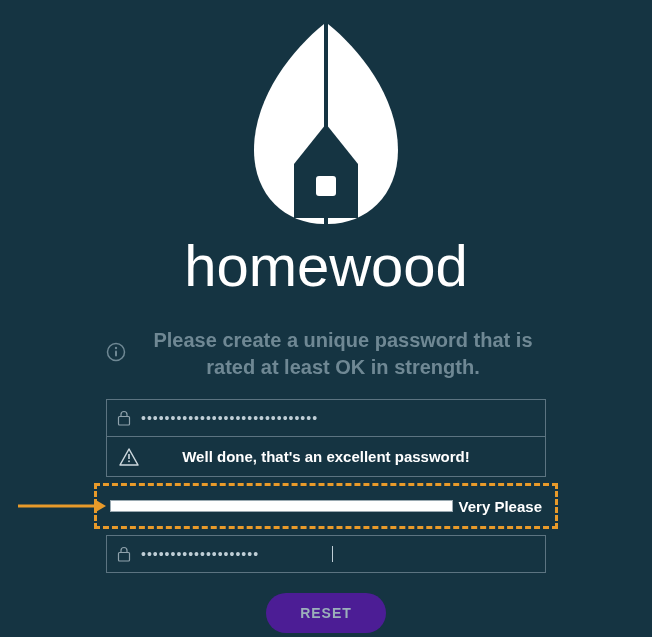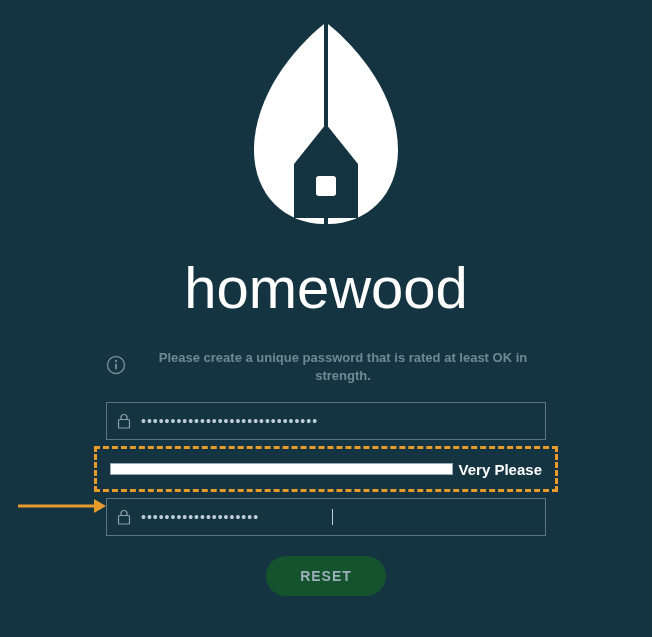--- a/index.html
+++ b/index.html
@@ -14,21 +14,20 @@
     width: 100%;
     display: flex;
     flex-direction: column;
     align-items: center;
     padding-top: 18px;
   }
   .logo-wrap {
     display: flex;
     flex-direction: column;
     align-items: center;
-    gap: 22px;
   }
   .brand-text {
     color: #ffffff;
     font-size: 58px;
     font-weight: 400;
     letter-spacing: 0px;
     margin-top: 4px;
   }
   .instruction-row {
     display: flex;
@@ -36,21 +35,21 @@
     justify-content: center;
     gap: 14px;
     margin-top: 28px;
     width: 440px;
   }
   .info-icon {
     flex: 0 0 auto;
   }
   .instruction-text {
     color: #6f8894;
-    font-size: 13px;
+    font-size: 20px;
     font-weight: 600;
     text-align: center;
     line-height: 1.35;
   }
   .form {
     margin-top: 18px;
     width: 440px;
     display: flex;
     flex-direction: column;
   }
@@ -145,21 +144,21 @@
     height: 16px;
     background: #bfced6;
     vertical-align: middle;
   }
   .reset-wrap {
     margin-top: 20px;
     display: flex;
     justify-content: center;
   }
   .reset-btn {
-    background: #14532d;
+    background: #4c1d95;
     color: #9bb0ba;
     border: none;
     border-radius: 22px;
     height: 40px;
     width: 120px;
     font-size: 14px;
     font-weight: 600;
     letter-spacing: 1px;
     cursor: pointer;
   }
@@ -201,20 +200,30 @@
     <div class="field">
       <span class="icon-slot">
         <svg width="14" height="16" viewBox="0 0 14 16">
           <rect x="1.5" y="6.5" width="11" height="8.5" rx="1" fill="none" stroke="#8fa2ac" stroke-width="1.2"></rect>
           <path d="M4 6.5 V4.5 a3 3 0 0 1 6 0 V6.5" fill="none" stroke="#8fa2ac" stroke-width="1.2"></path>
         </svg>
       </span>
       <input type="text" readonly="" value="••••••••••••••••••••••••••••••" style="">
     </div>
 
+    <div class="feedback">
+      <span class="icon-slot">
+        <svg width="20" height="18" viewBox="0 0 20 18">
+          <path d="M10 1 L19 17 L1 17 Z" fill="none" stroke="#cdd8de" stroke-width="1.5" stroke-linejoin="round"></path>
+          <rect x="9.2" y="6" width="1.6" height="5" fill="#cdd8de"></rect>
+          <rect x="9.2" y="12.5" width="1.6" height="1.6" fill="#cdd8de"></rect>
+        </svg>
+      </span>
+      <div class="feedback-text">Well done, that's an excellent password!</div>
+    </div>
 
     <div class="strength-wrap">
       <div class="highlight-box"></div>
       <div class="strength-inner">
         <div class="strength-bar"></div>
         <div class="strength-label">Very Please</div>
       </div>
     </div>
 
     <div class="field field2">

